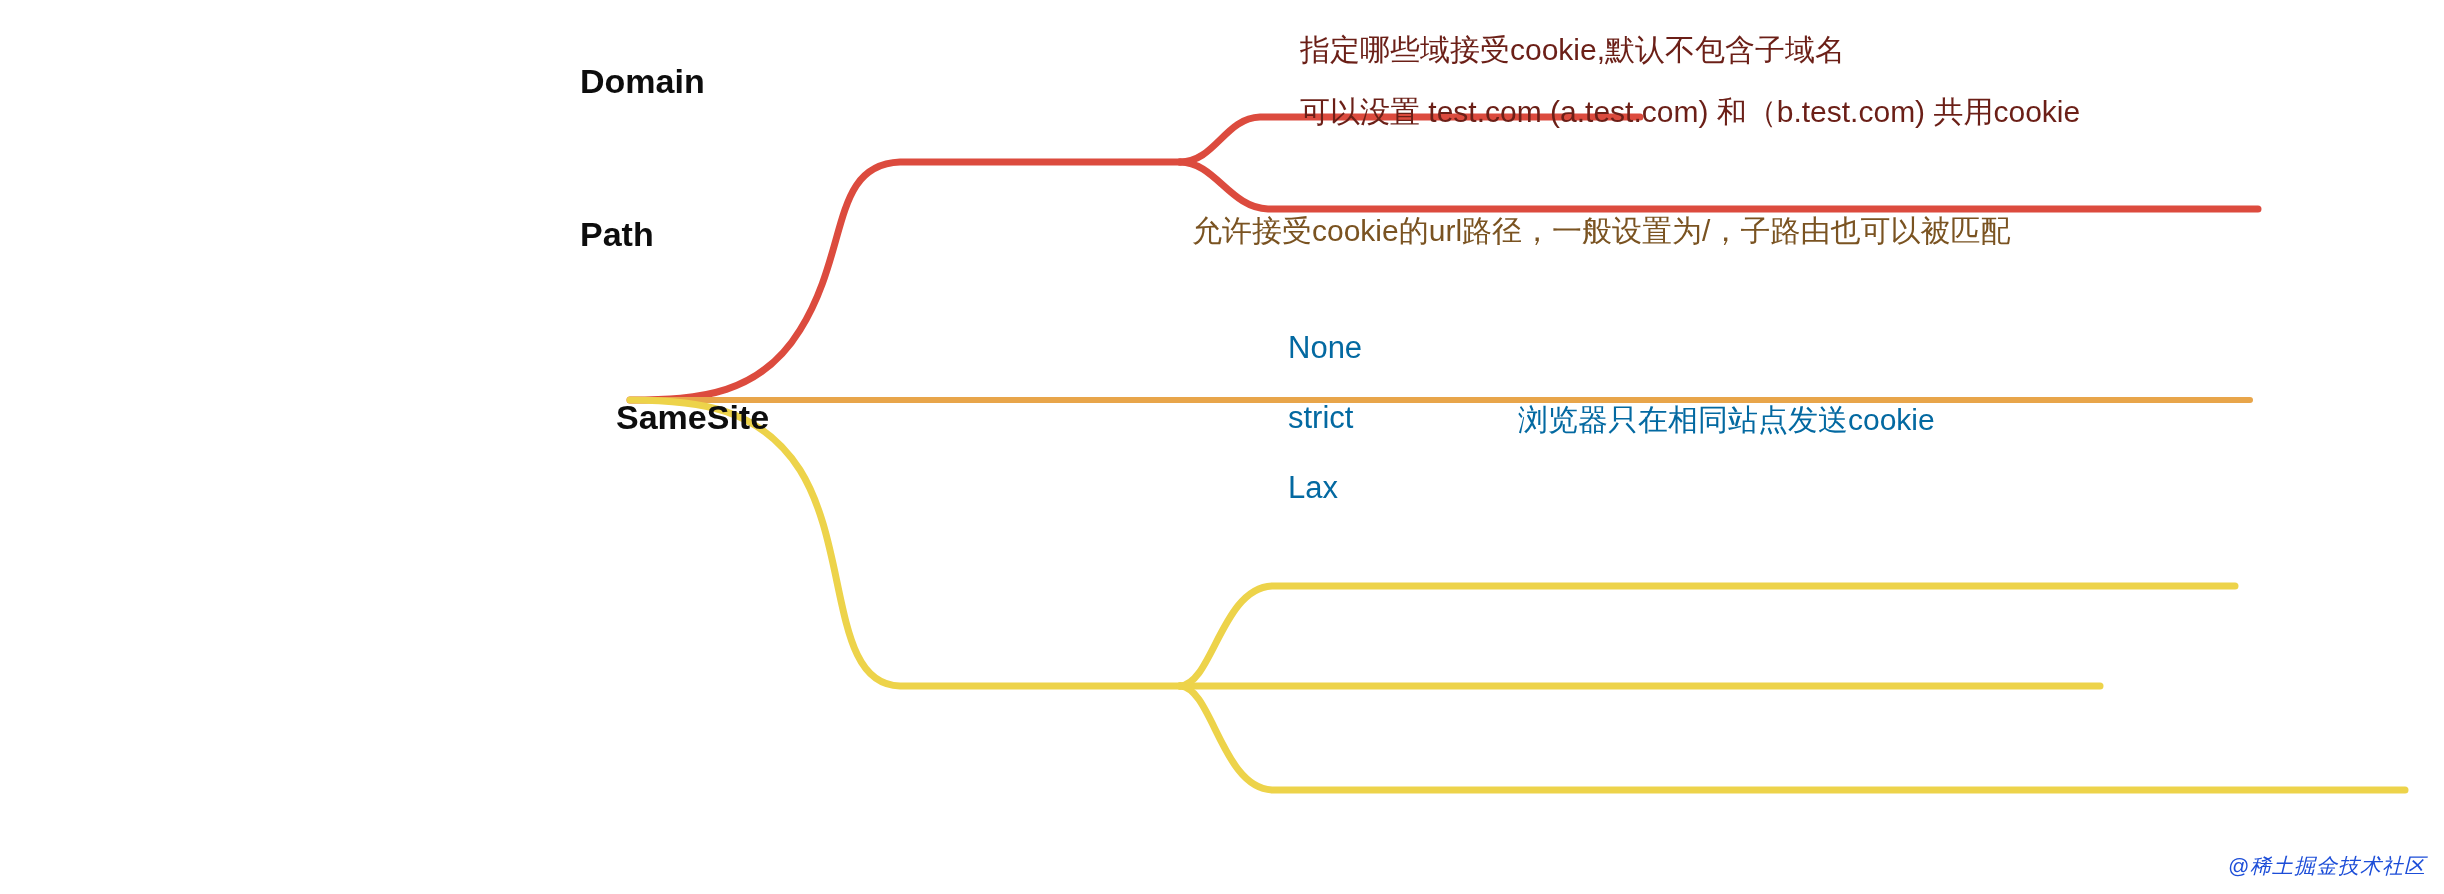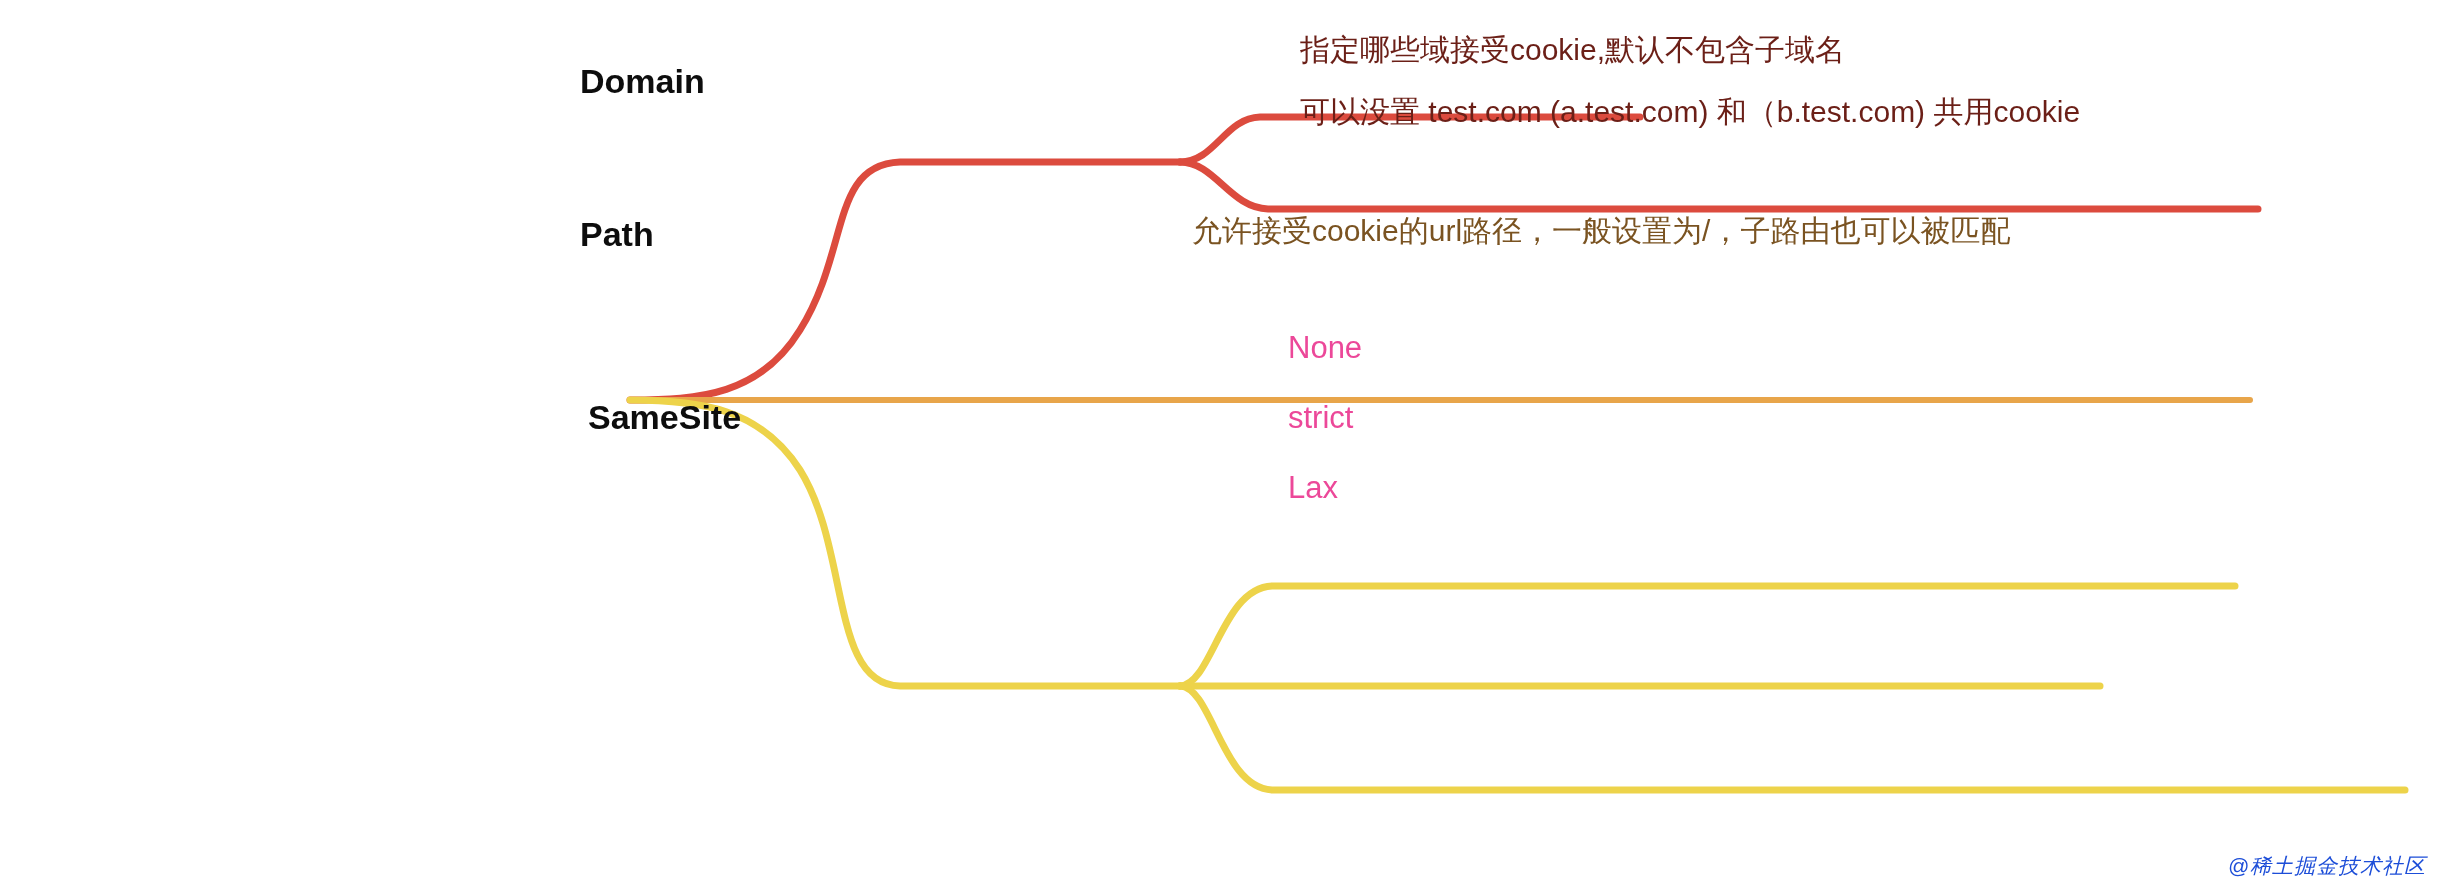--- a/index.html
+++ b/index.html
@@ -46,31 +46,31 @@
   .leaf-key {
     font-size: 31px;
     font-weight: 400;
   }
   .leaf-text {
     font-size: 30px;
     font-weight: 400;
   }
   .c-domain-text { color: #6b1f17; }
   .c-path-text   { color: #7a5321; }
-  .c-same-text   { color: #ec4899; }
+  .c-same-text   { color: #0369a1; }
 
   
   .n-domain        { left: 580px;  top: 50px;  }
   .n-domain-c0     { left: 1300px; top: 30px;  }
   .n-domain-c1     { left: 1300px; top: 92px; text-align: right;  }
   
   .n-path          { left: 580px;  top: 203px; }
   .n-path-c0       { left: 1192px; top: 211px; }
   
-  .n-samesite      { left: 588px;  top: 386px; }
+  .n-samesite      { left: 616px;  top: 386px; }
   .n-ss-none-key   { left: 1288px; top: 330px; }
   .n-ss-none-txt   { left: 1518px; top: 330px; }
   .n-ss-strict-key { left: 1288px; top: 400px; }
   .n-ss-strict-txt { left: 1518px; top: 400px; }
   .n-ss-lax-key    { left: 1288px; top: 470px; }
   .n-ss-lax-txt    { left: 1518px; top: 470px; }
 
   .watermark {
     position: absolute;
     right: 18px;
@@ -107,18 +107,19 @@
   <div class="node leaf-text c-domain-text n-domain-c1">可以没置 test.com (a.test.com) 和（b.test.com) 共用cookie</div>
 
   <div class="node branch-label n-path">Path</div>
   <div class="node leaf-text c-path-text n-path-c0">允许接受cookie的url路径，一般设置为/，子路由也可以被匹配</div>
 
   <div class="node branch-label n-samesite">SameSite</div>
 
   <div class="node leaf-key c-same-text n-ss-none-key">None</div>
 
   <div class="node leaf-key c-same-text n-ss-strict-key">strict</div>
+  <div class="node leaf-text c-same-text n-ss-strict-txt">浏览器只在相同站点发送cookie</div>
 
   <div class="node leaf-key c-same-text n-ss-lax-key">Lax</div>
 
   <div class="watermark">@稀土掘金技术社区</div>
 
 </div>
 
 </body></html>

